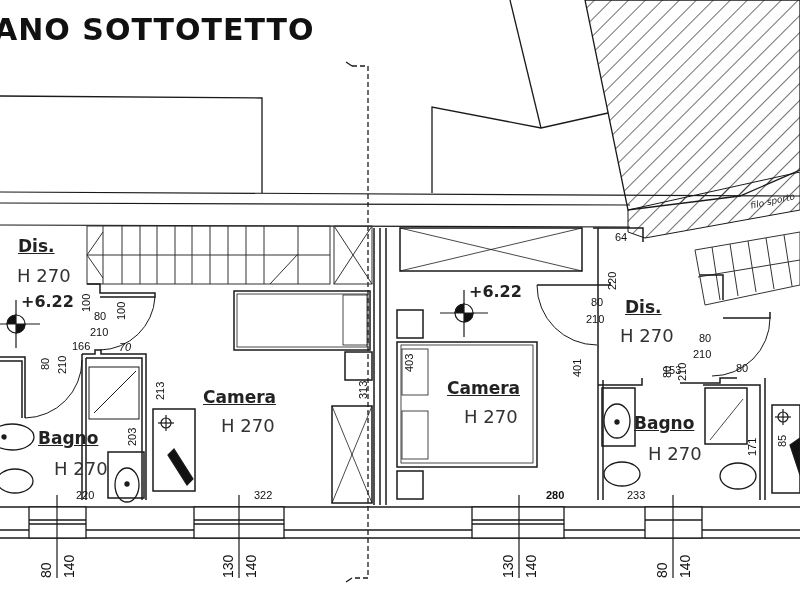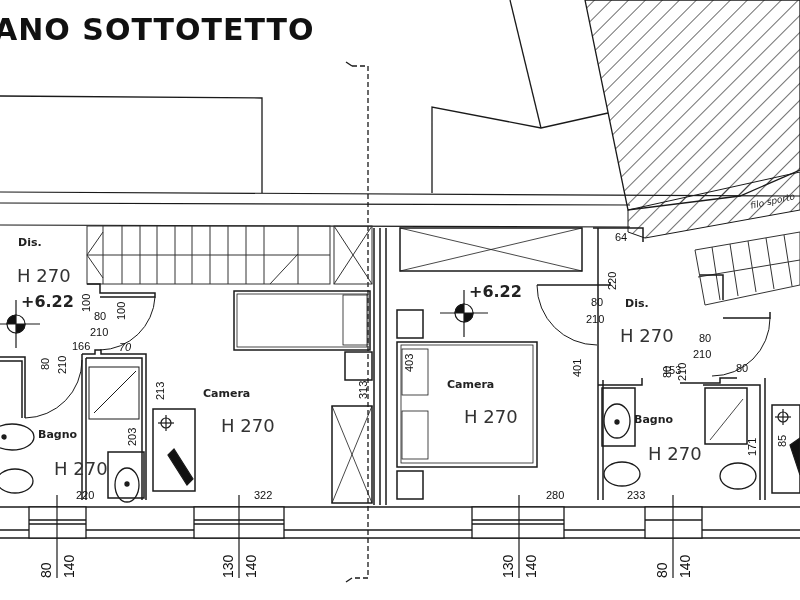--- a/index.html
+++ b/index.html
@@ -1,20 +1,20 @@
 <!DOCTYPE html>
 <html><head>
   <meta charset="utf-8">
   <style>
     html, body { margin: 0; padding: 0; background: #ffffff; }
     body { width: 800px; height: 600px; overflow: hidden; position: relative; font-family: "DejaVu Sans", sans-serif; }
     #plan { position: absolute; left: 0; top: 0; }
     .title { position: absolute; left: -6px; top: 12px; font-family: "DejaVu Sans", sans-serif; font-weight: bold; font-size: 30px; letter-spacing: 1px; color: #111; }
     .lbl { position: absolute; font-family: "DejaVu Sans", sans-serif; color: #222; white-space: nowrap; }
-    .room { font-weight: bold; font-size: 11px; }
+    .room { font-weight: bold; font-size: 17px; text-decoration: underline; }
     .h { font-size: 18px; color: #333; }
     .lvl { font-weight: bold; font-size: 16px; }
     .dim { font-family: "Liberation Sans Narrow", "Liberation Sans", sans-serif; font-size: 11px; color: #111; }
     .dimv { transform: rotate(-90deg); transform-origin: left top; }
     .dimbig { font-size: 14px; }
     .note { font-size: 9px; font-style: italic; transform: rotate(-12deg); }
   </style>
 </head>
 <body>
 
@@ -252,21 +252,21 @@
 <div class="lbl dim" style="left:699px;top:332px;">80</div>
 <div class="lbl dim" style="left:693px;top:348px;">210</div>
 <div class="lbl dim" style="left:663px;top:364px;">153</div>
 <div class="lbl dim dimv" style="left:661px;top:378px;">80</div>
 <div class="lbl dim dimv" style="left:676px;top:381px;">210</div>
 <div class="lbl dim" style="left:736px;top:362px;">80</div>
 <div class="lbl dim dimv" style="left:571px;top:377px;">401</div>
 <div class="lbl dim dimv" style="left:403px;top:372px;">403</div>
 <div class="lbl dim dimv" style="left:746px;top:456px;">171</div>
 <div class="lbl dim dimv" style="left:776px;top:447px;">85</div>
-<div class="lbl dim" style="left:546px;top:489px;">280</div>
+<div class="lbl dim" style="left:546px;top:489px;font-weight:bold;">280</div>
 <div class="lbl dim" style="left:627px;top:489px;text-align:center;">233</div>
 
 <div class="lbl dim dimbig dimv" style="left:38px;top:578px;">80</div>
 <div class="lbl dim dimbig dimv" style="left:61px;top:578px;">140</div>
 <div class="lbl dim dimbig dimv" style="left:220px;top:578px;">130</div>
 <div class="lbl dim dimbig dimv" style="left:243px;top:578px;">140</div>
 <div class="lbl dim dimbig dimv" style="left:500px;top:578px;">130</div>
 <div class="lbl dim dimbig dimv" style="left:523px;top:578px;">140</div>
 <div class="lbl dim dimbig dimv" style="left:654px;top:578px;">80</div>
 <div class="lbl dim dimbig dimv" style="left:677px;top:578px;">140</div>

